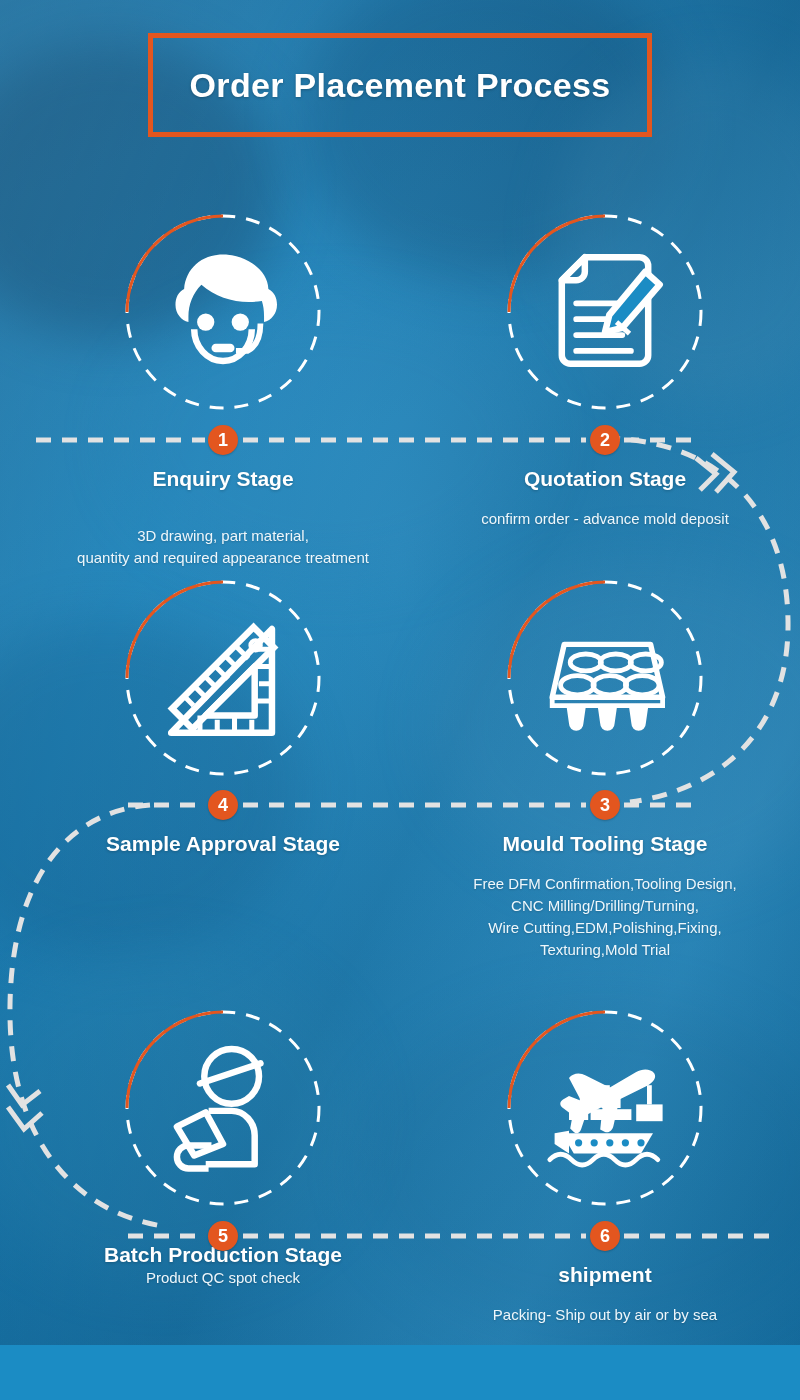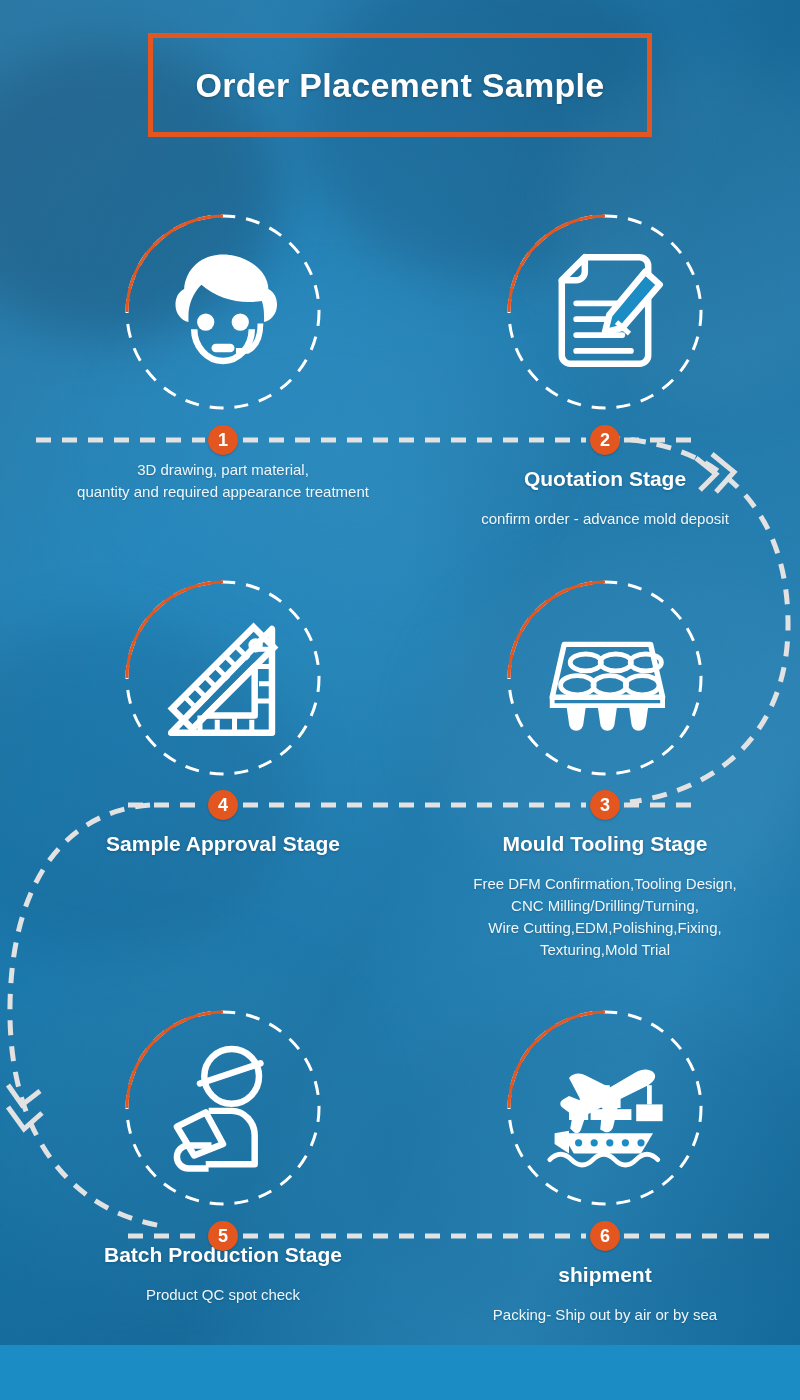--- a/index.html
+++ b/index.html
@@ -73,21 +73,21 @@
   <div class="blob" style="left:-80px;top:620px;width:380px;height:340px;background:rgba(18,100,150,.30);"></div>
   <div class="blob" style="left:430px;top:560px;width:430px;height:330px;background:rgba(60,155,205,.26);"></div>
   <div class="blob" style="left:-40px;top:950px;width:400px;height:330px;background:rgba(45,150,200,.32);"></div>
   <div class="blob" style="left:360px;top:1000px;width:480px;height:330px;background:rgba(20,110,160,.22);"></div>
   <div class="sheen"></div>
   <div class="vig"></div>
   <div class="flat" style="top:1345px;height:55px;"></div>
 </div>
 
 <div class="title-box">
-  <span class="txt">Order Placement Sample</span>
+  <span class="txt">Order Placement Process</span>
 </div>
 
 <svg class="connector" style="left:600px;top:430px;width:200px;height:380px;" viewBox="0 0 200 380">
   <path d="M5,8 C110,10 186,70 188,190 C190,300 120,360 30,372" fill="none" stroke="#e2e2e2" stroke-width="5" stroke-dasharray="15 11" stroke-linecap="butt"></path>
   <path d="M96,28 L116,44 L100,60" fill="none" stroke="#e2e2e2" stroke-width="5" stroke-linecap="butt"></path>
   <path d="M112,24 L134,42 L116,62" fill="none" stroke="#e2e2e2" stroke-width="5" stroke-linecap="butt"></path>
 </svg>
 
 <svg class="connector" style="left:0px;top:795px;width:190px;height:450px;" viewBox="0 0 190 450">
   <path d="M150,10 C70,16 12,80 10,210 C8,340 70,418 168,432" fill="none" stroke="#e2e2e2" stroke-width="5" stroke-dasharray="15 11" stroke-linecap="butt"></path>
@@ -226,20 +226,21 @@
 </svg>
 
 <svg class="rail" style="top:1222px;" viewBox="0 0 800 40">
   <path d="M128,14 H205" stroke="#e2e2e2" stroke-width="5" stroke-dasharray="15 11" fill="none"></path>
   <path d="M243,14 H586" stroke="#e2e2e2" stroke-width="5" stroke-dasharray="15 11" fill="none"></path>
   <path d="M624,14 H770" stroke="#e2e2e2" stroke-width="5" stroke-dasharray="15 11" fill="none"></path>
 </svg>
 
 <div class="step" style="left:23px;top:425px;width:400px;">
   <div class="badge" style="top:0;">1</div>
+  <h3 style="margin-top:42px;">Enquiry Stage</h3>
   <p style="margin-top:34px;white-space:pre-line;">3D drawing, part material,
 quantity and required appearance treatment</p>
 </div>
 
 <div class="step" style="left:405px;top:425px;width:400px;">
   <div class="badge" style="top:0;">2</div>
   <h3 style="margin-top:42px;">Quotation Stage</h3>
   <p style="margin-top:17px;white-space:pre-line;">confirm order - advance mold deposit</p>
 </div>
 
@@ -253,20 +254,20 @@
   <h3 style="margin-top:42px;">Mould Tooling Stage</h3>
   <p style="margin-top:17px;white-space:pre-line;">Free DFM Confirmation,Tooling Design,
 CNC Milling/Drilling/Turning,
 Wire Cutting,EDM,Polishing,Fixing,
 Texturing,Mold Trial</p>
 </div>
 
 <div class="step" style="left:23px;top:1221px;width:400px;">
   <div class="badge" style="top:0;">5</div>
   <h3 style="margin-top:22px;">Batch Production Stage</h3>
-  <p style="margin-top:17px;white-space:pre-line;">Product QC spot check</p>
+  <p style="white-space:pre-line;">Product QC spot check</p>
 </div>
 
 <div class="step" style="left:405px;top:1221px;width:400px;">
   <div class="badge" style="top:0;">6</div>
   <h3 style="margin-top:42px;">shipment</h3>
   <p style="margin-top:17px;white-space:pre-line;">Packing- Ship out by air or by sea</p>
 </div>
 
 </body></html>

